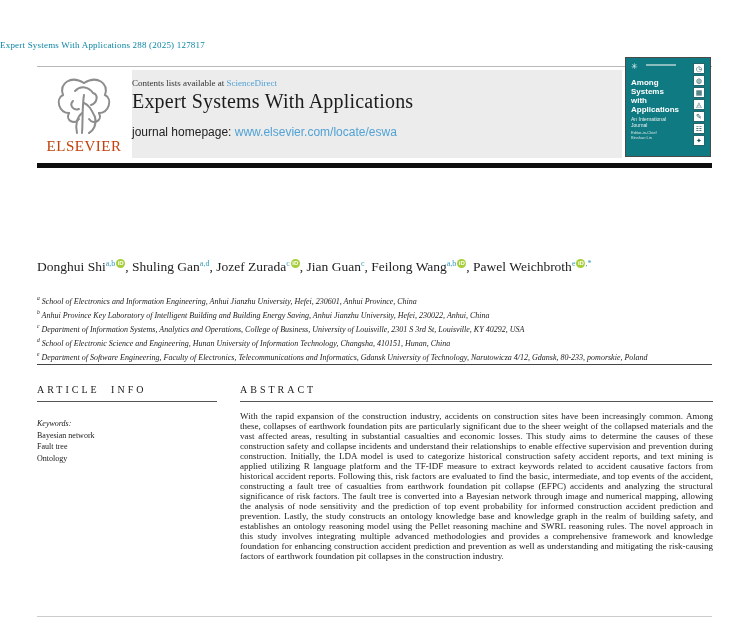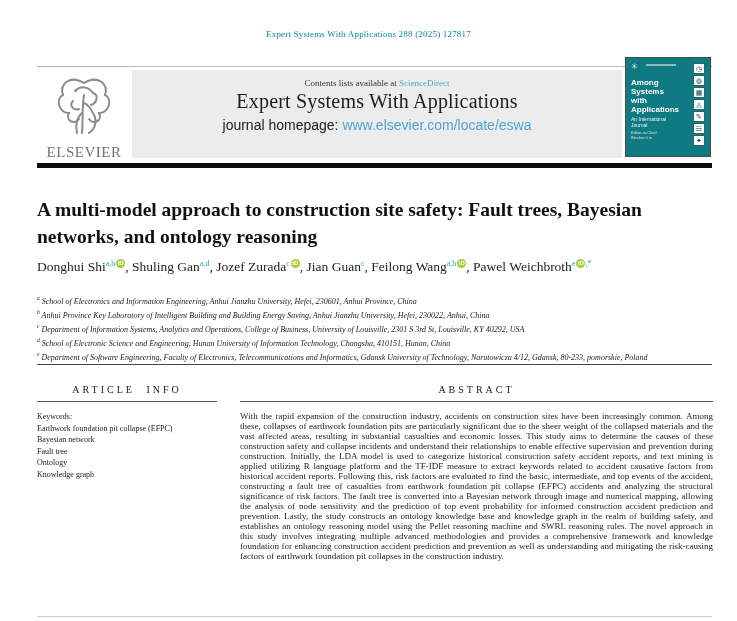--- a/index.html
+++ b/index.html
@@ -1,35 +1,35 @@
 <!DOCTYPE html>
 <html><head>
 <meta charset="utf-8">
 <style>
   * { margin:0; padding:0; box-sizing:border-box; }
   body { background:#ffffff; font-family:"Liberation Serif", serif; color:#1a1a1a; }
   .page { position:relative; width:737px; height:621px; background:#fff; overflow:hidden; }
 
   
-  .cite-line { position:absolute; top:29px; left:0; width:100%; text-align:center;
+  .cite-line { position:absolute; top:40px; left:0; width:100%; text-align:left;
                font-size:9px; color:#0d86a4; letter-spacing:.2px; }
 
   
   .banner { position:absolute; left:37px; top:66px; width:675px; height:94px;
             border-top:1px solid #b9b9b9; }
   .logo-block { position:absolute; left:2px; top:6px; width:90px; height:86px; text-align:center; }
   .logo-tree { display:block; margin:0 auto; }
-  .elsevier-word { font-family:"Liberation Serif", serif; font-size:15px; color:#737373;
-                   letter-spacing:.5px; margin-top:7px; }
+  .elsevier-word { font-family:"Liberation Serif", serif; font-size:15px; color:#c2410c;
+                   letter-spacing:.5px; margin-top:1px; }
   .gray-box { position:absolute; left:95px; top:3px; width:490px; height:88px;
-              background:#ebeceb; text-align:center; }
+              background:#ebeceb; text-align:left; }
   .contents-line { font-size:9px; color:#333; margin-top:8px; }
   .link-blue { color:#51a2d6; }
   .journal-name { font-size:20px; color:#1c1c1c; margin-top:2px; letter-spacing:.2px; }
-  .homepage-line { font-family:"Liberation Sans", sans-serif; font-size:14px; color:#222; margin-top:4px; }
+  .homepage-line { font-family:"Liberation Sans", sans-serif; font-size:12px; color:#222; margin-top:12px; }
 
   
   .cover { position:absolute; left:625px; top:57px; width:86px; height:100px;
            background:#0f7a82; border:1px solid #4a4a4a; }
   .cover-inner { position:relative; width:100%; height:100%; }
   .cover-minilogo { position:absolute; left:5px; top:4px; width:10px; height:10px; color:#e7f3f2; font-size:8px; line-height:10px; }
   .cover-minihead { position:absolute; left:20px; top:6px; width:30px; height:2px; background:#bcd8d6; opacity:.7; }
   .cover-title { position:absolute; left:5px; top:20px; font-family:"Liberation Sans", sans-serif;
                  font-weight:bold; font-size:8px; line-height:9px; color:#ffffff; }
   .cover-sub { position:absolute; left:5px; top:58px; font-family:"Liberation Sans", sans-serif;
@@ -53,24 +53,24 @@
            line-height:9px; text-align:center; vertical-align:super; margin-left:1px; }
 
   
   .affils { position:absolute; left:37px; top:293px; width:675px; font-size:8px; font-style:italic;
             line-height:11.3px; color:#222; }
   .affils .sup { font-size:5.5px; color:#222; }
 
   .affil-rule { position:absolute; left:37px; top:364px; width:675px; border-top:1px solid #444; }
 
   
-  .col-heading { font-size:10px; letter-spacing:3px; word-spacing:6px; color:#1a1a1a;text-align:center; }
+  .col-heading { font-size:10px; letter-spacing:3px; word-spacing:6px; color:#1a1a1a; }
   .col-rule { border-top:1px solid #555; margin-top:6px; }
   .left-col { position:absolute; left:37px; top:384px; width:180px; }
-  .kw-label { font-size:8px; margin-top:9px; line-height:11.5px; }
+  .kw-label { font-style:italic; font-size:8px; margin-top:16px; line-height:11.5px; }
   .kw-item { font-size:8px; line-height:11.5px; }
   .right-col { position:absolute; left:240px; top:384px; width:473px; }
   .abstract-text { margin-top:9px; font-size:9px; line-height:10px; text-align:justify; color:#1c1c1c; }
 
   .bottom-rule { position:absolute; left:37px; top:616px; width:675px; border-top:1px solid #cccccc; }
 </style>
 </head>
 <body>
 
 <div class="page">
@@ -131,21 +131,20 @@
         <div class="icon-box">◬</div>
         <div class="icon-box">✎</div>
         <div class="icon-box">☷</div>
         <div class="icon-box">✦</div>
       </div>
     </div>
   </div>
 
   <div class="thick-rule"></div>
 
-  <h1 class="title">A multi-model approach to construction site safety: Fault trees, Bayesian networks, and ontology reasoning</h1>
 
   <div class="authors">
     <span><span>Donghui Shi</span><span class="sup">a,b</span><span class="orcid">iD</span><span>, </span></span>
     <span><span>Shuling Gan</span><span class="sup">a,d</span><span>, </span></span>
     <span><span>Jozef Zurada</span><span class="sup">c</span><span class="orcid">iD</span><span>, </span></span>
     <span><span>Jian Guan</span><span class="sup">c</span><span>, </span></span>
     <span><span>Feilong Wang</span><span class="sup">a,b</span><span class="orcid">iD</span><span>,</span></span>
     <span><span>Pawel Weichbroth</span><span class="sup">e</span><span class="orcid">iD</span><span class="sup">,*</span></span>
   </div>
 
@@ -156,25 +155,23 @@
     <div><span class="sup">d</span><span> School of Electronic Science and Engineering, Hunan University of Information Technology, Changsha, 410151, Hunan, China</span></div>
     <div><span class="sup">e</span><span> Department of Software Engineering, Faculty of Electronics, Telecommunications and Informatics, Gdansk University of Technology, Narutowicza 4/12, Gdansk, 80-233, pomorskie, Poland</span></div>
   </div>
 
   <div class="affil-rule"></div>
 
   <div class="left-col">
     <div class="col-heading">ARTICLE INFO</div>
     <div class="col-rule"></div>
     <div class="kw-label">Keywords:</div>
-    <div class="kw-item">Earthwork foundation pit collapse (EFPC)</div>
     <div class="kw-item">Bayesian network</div>
     <div class="kw-item">Fault tree</div>
     <div class="kw-item">Ontology</div>
-    <div class="kw-item">Knowledge graph</div>
   </div>
 
   <div class="right-col">
     <div class="col-heading">ABSTRACT</div>
     <div class="col-rule"></div>
     <div class="abstract-text">With the rapid expansion of the construction industry, accidents on construction sites have been increasingly common. Among these, collapses of earthwork foundation pits are particularly significant due to the sheer weight of the collapsed materials and the vast affected areas, resulting in substantial casualties and economic losses. This study aims to determine the causes of these construction safety and collapse incidents and understand their relationships to enable effective supervision and prevention during construction. Initially, the LDA model is used to categorize historical construction safety accident reports, and text mining is applied utilizing R language platform and the TF-IDF measure to extract keywords related to accident causative factors from historical accident reports. Following this, risk factors are evaluated to find the basic, intermediate, and top events of the accident, constructing a fault tree of casualties from earthwork foundation pit collapse (EFPC) accidents and analyzing the structural significance of risk factors. The fault tree is converted into a Bayesian network through image and numerical mapping, allowing the analysis of node sensitivity and the prediction of top event probability for informed construction accident prediction and prevention. Lastly, the study constructs an ontology knowledge base and knowledge graph in the realm of building safety, and establishes an ontology reasoning model using the Pellet reasoning machine and SWRL reasoning rules. The novel approach in this study involves integrating multiple advanced methodologies and provides a comprehensive framework and knowledge foundation for enhancing construction accident prediction and prevention as well as understanding and mitigating the risk-causing factors of earthwork foundation pit collapses in the construction industry.</div>
   </div>
 
   <div class="bottom-rule"></div>
 

